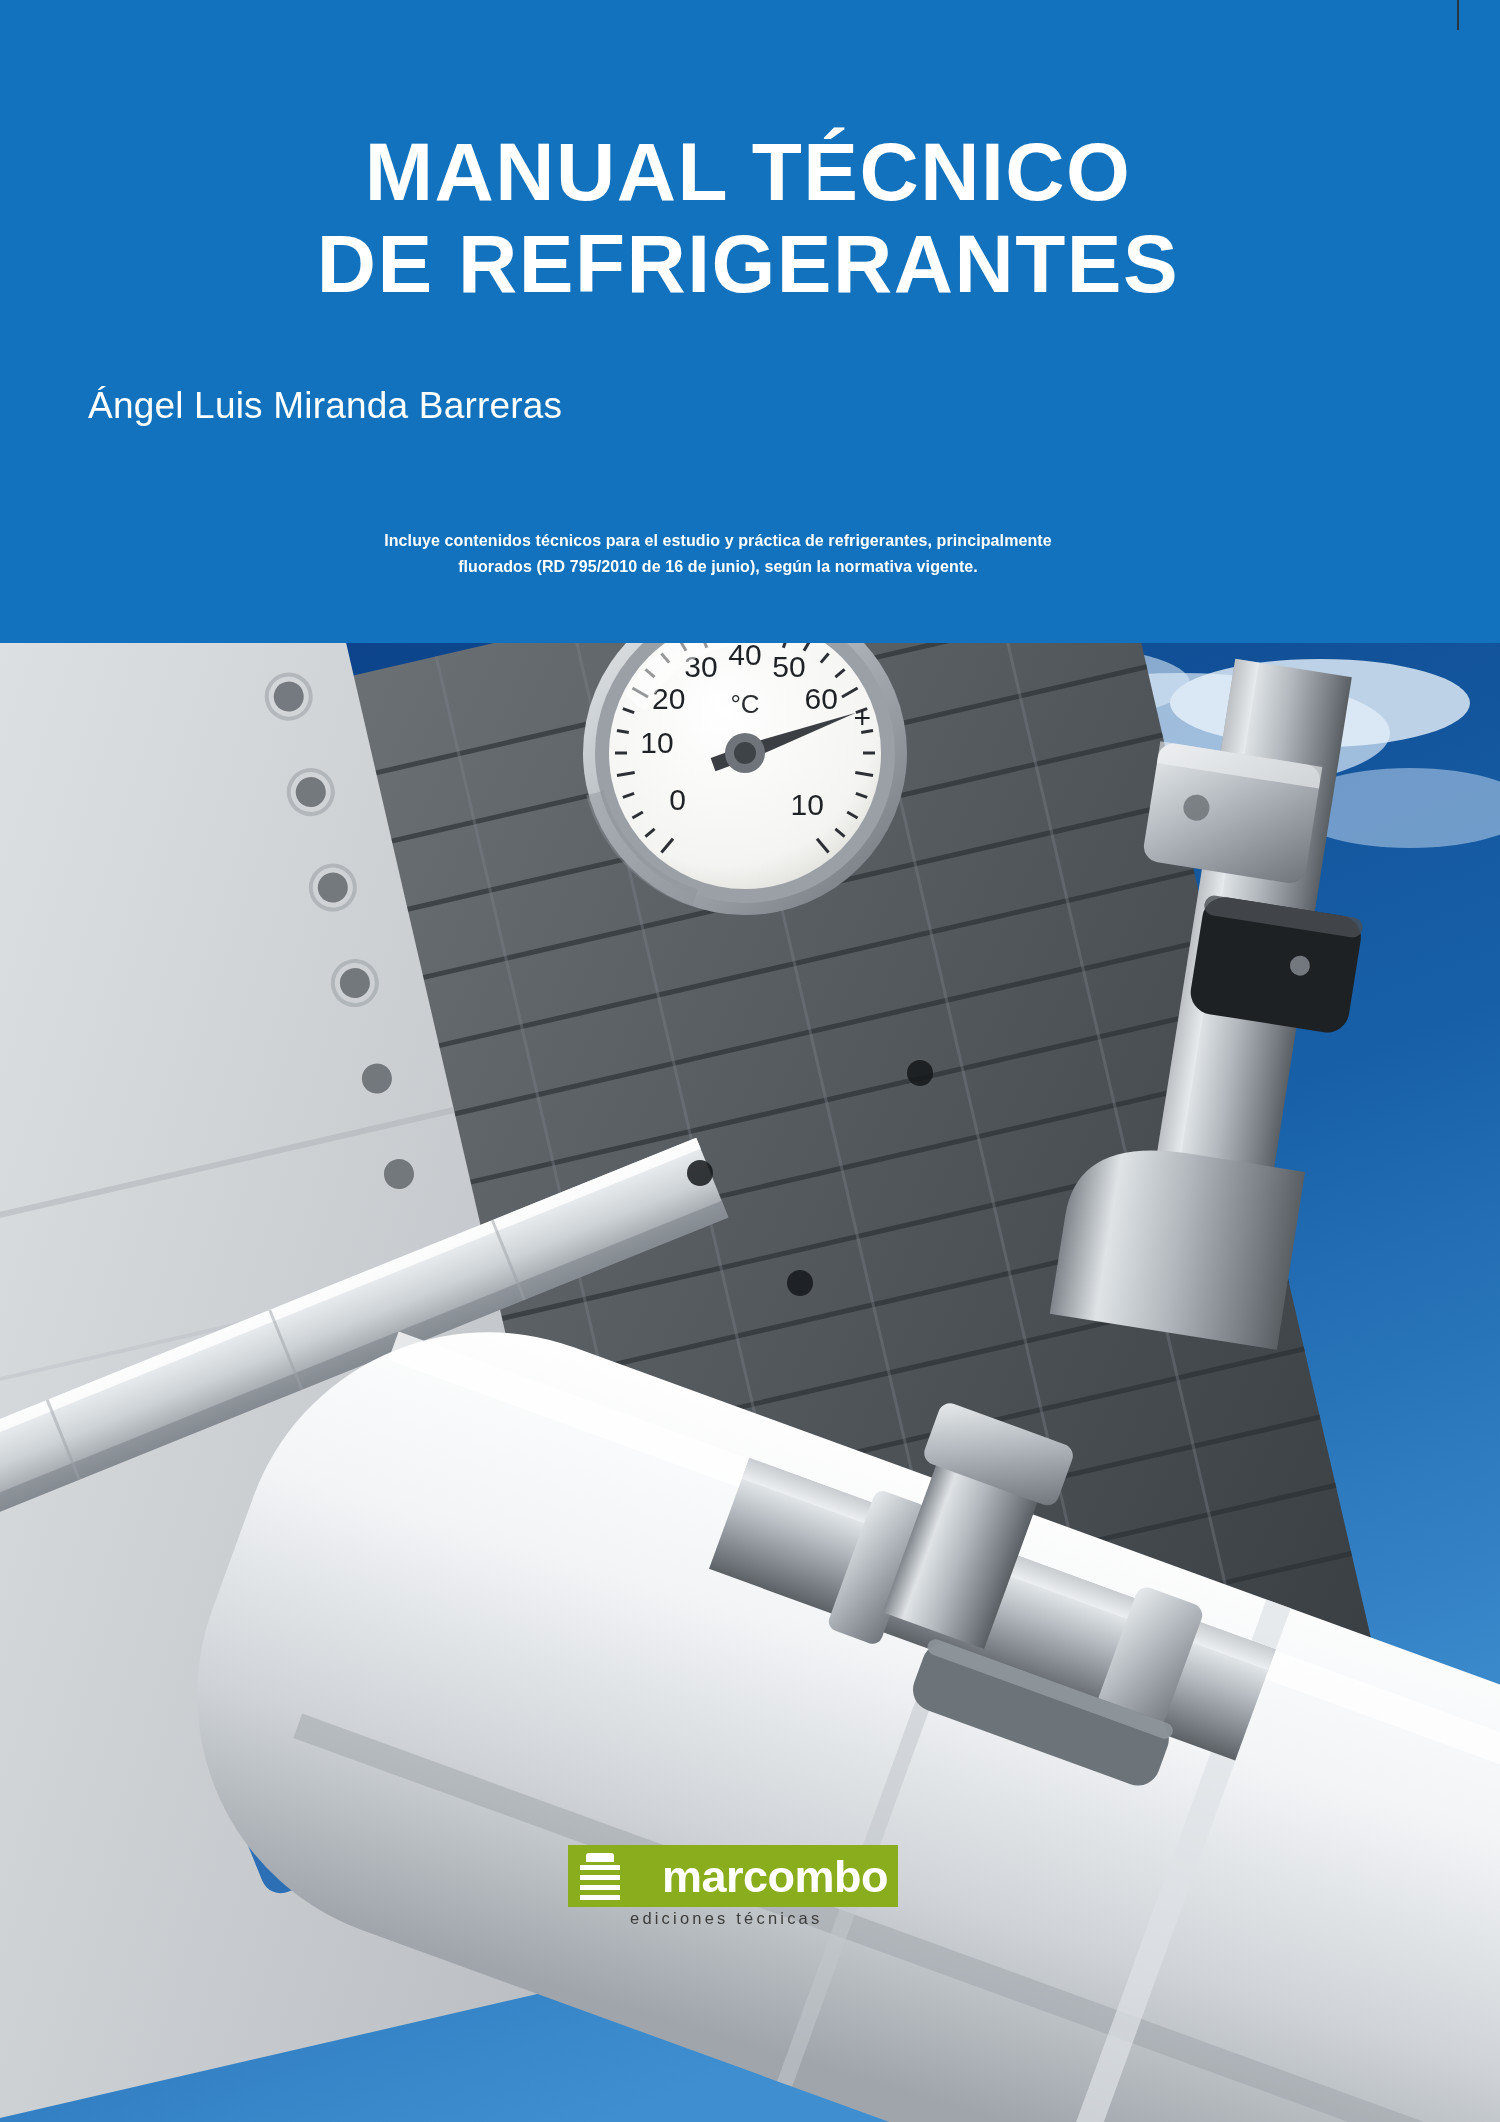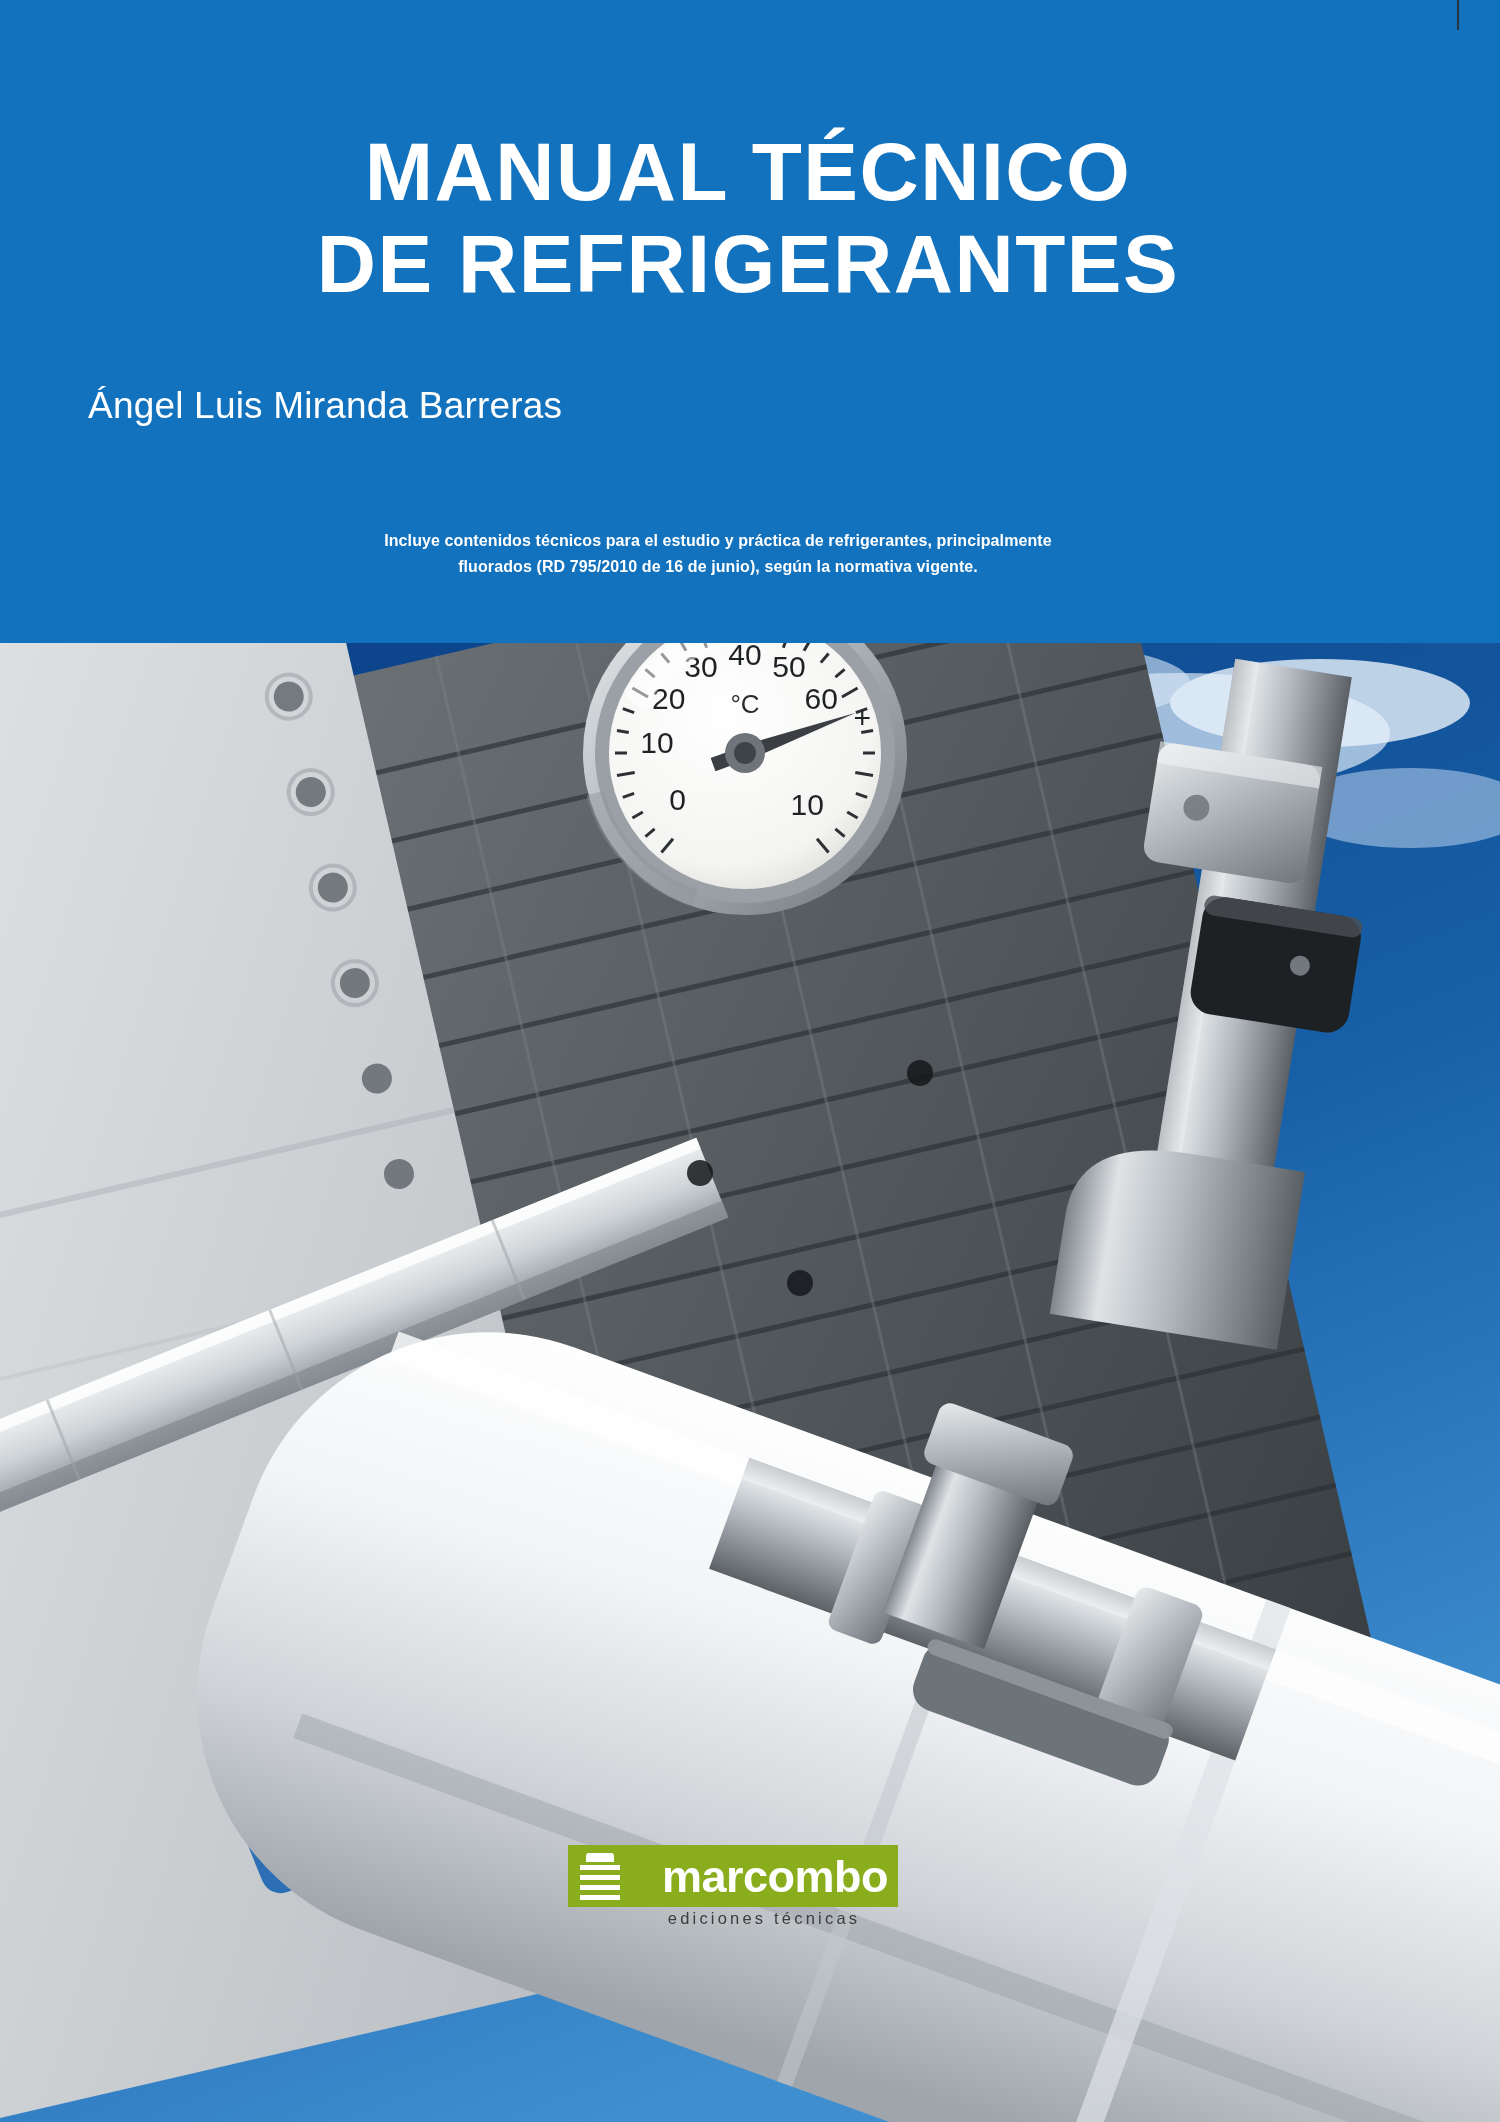--- a/index.html
+++ b/index.html
@@ -133,21 +133,21 @@
     font-weight: bold;
     letter-spacing: -0.5px;
     line-height: 60px;
     margin-left: 32px;
   }
   .logo-sub {
     position: absolute;
     left: 62px;
     top: 64px;
     width: 268px;
-    text-align: center;
+    text-align: left;
     color: #3c3c3b;
     font-size: 16.5px;
     letter-spacing: 3.2px;
     font-weight: normal;
   }
 </style>
 </head>
 <body>
 
 <div class="page">

